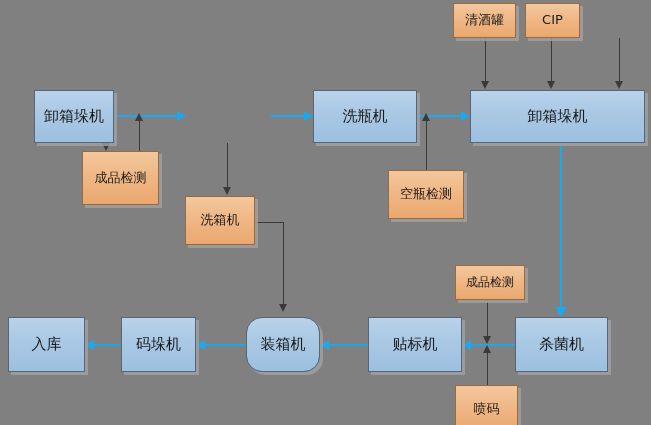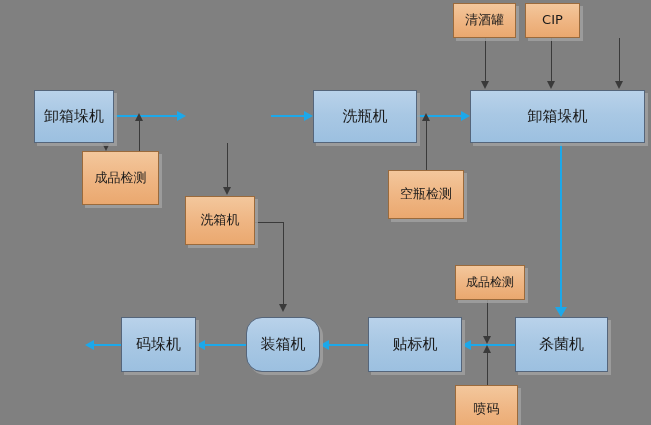--- a/index.html
+++ b/index.html
@@ -172,20 +172,23 @@
   </div>
 
   <div class="node blue" style="left:246px; top:317px; width:74px; height:55px; font-size:15px;border-radius:16px;">
     <span class="label">装箱机</span>
   </div>
 
   <div class="node blue" style="left:121px; top:317px; width:75px; height:55px; font-size:15px;">
     <span class="label">码垛机</span>
   </div>
 
+  <div class="node blue" style="left:8px; top:317px; width:77px; height:55px; font-size:15px;">
+    <span class="label">入库</span>
+  </div>
 
   <div class="node orange" style="left:455px; top:265px; width:70px; height:35px; font-size:12px; z-index:4;">
     <span class="label">成品检测</span>
   </div>
 
   <div class="node orange" style="left:455px; top:385px; width:63px; height:48px; font-size:13px; z-index:4;">
     <span class="label">喷码</span>
   </div>
 
 </div>

